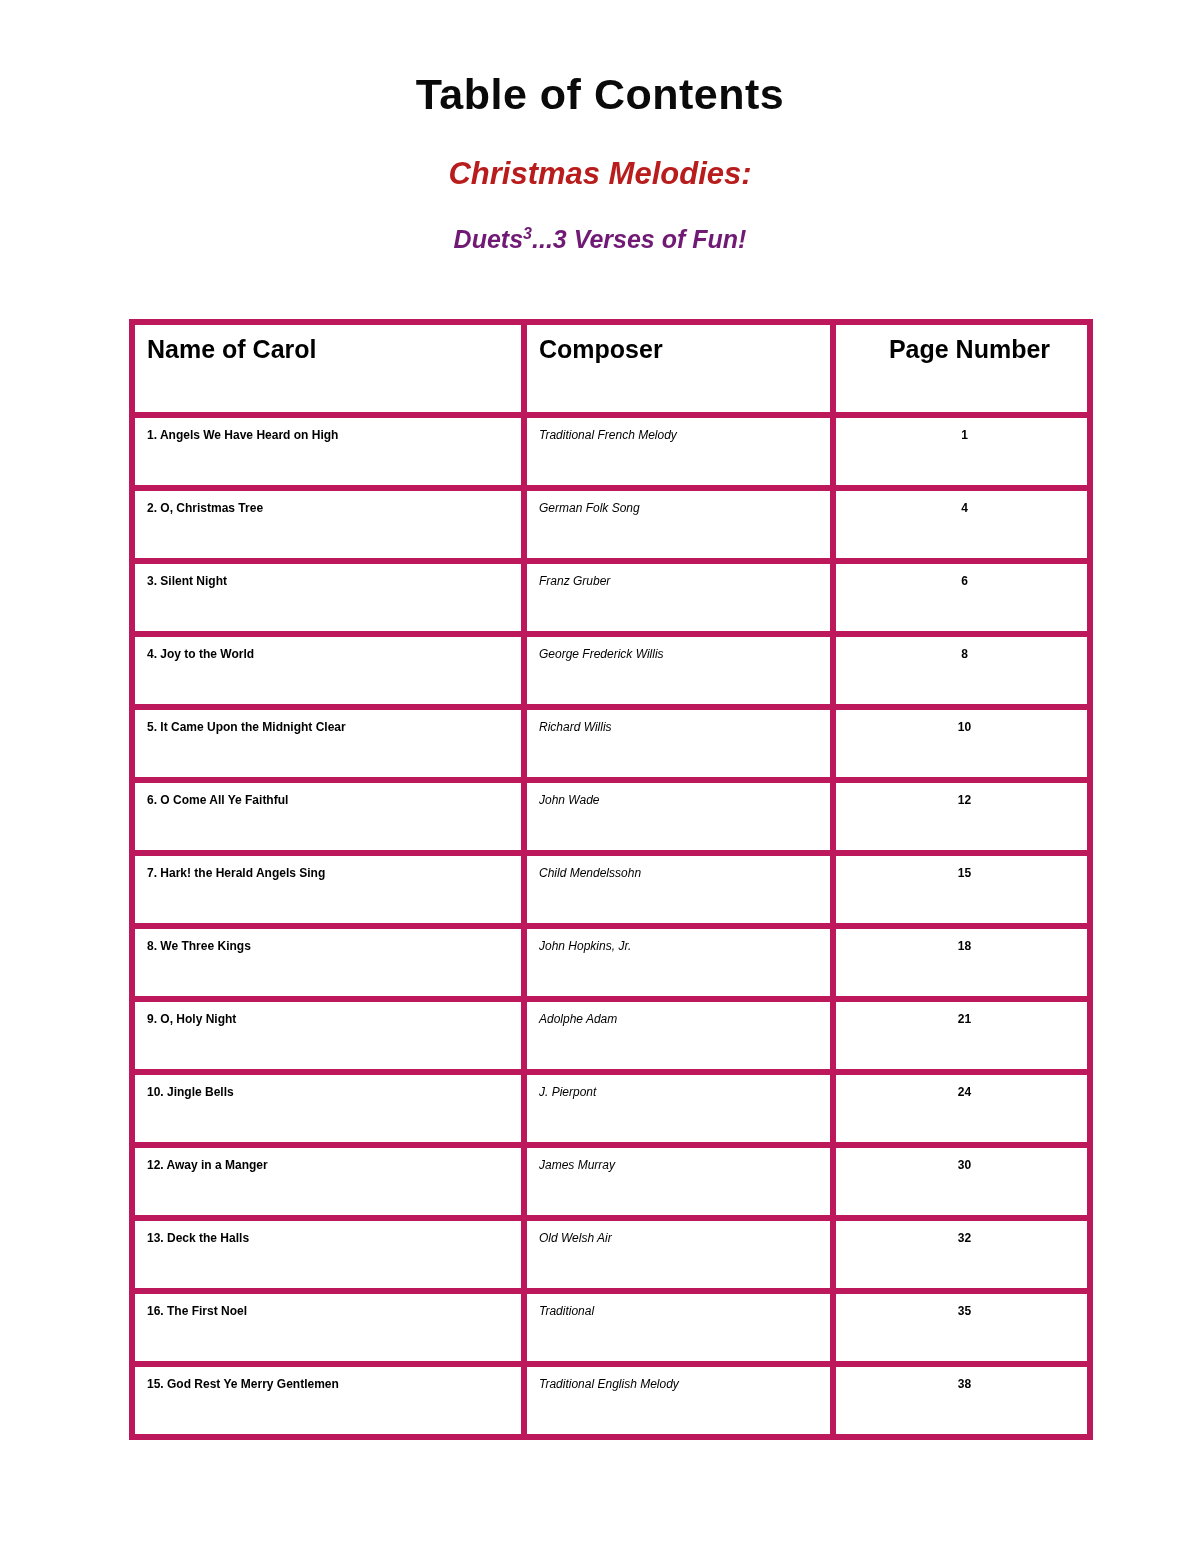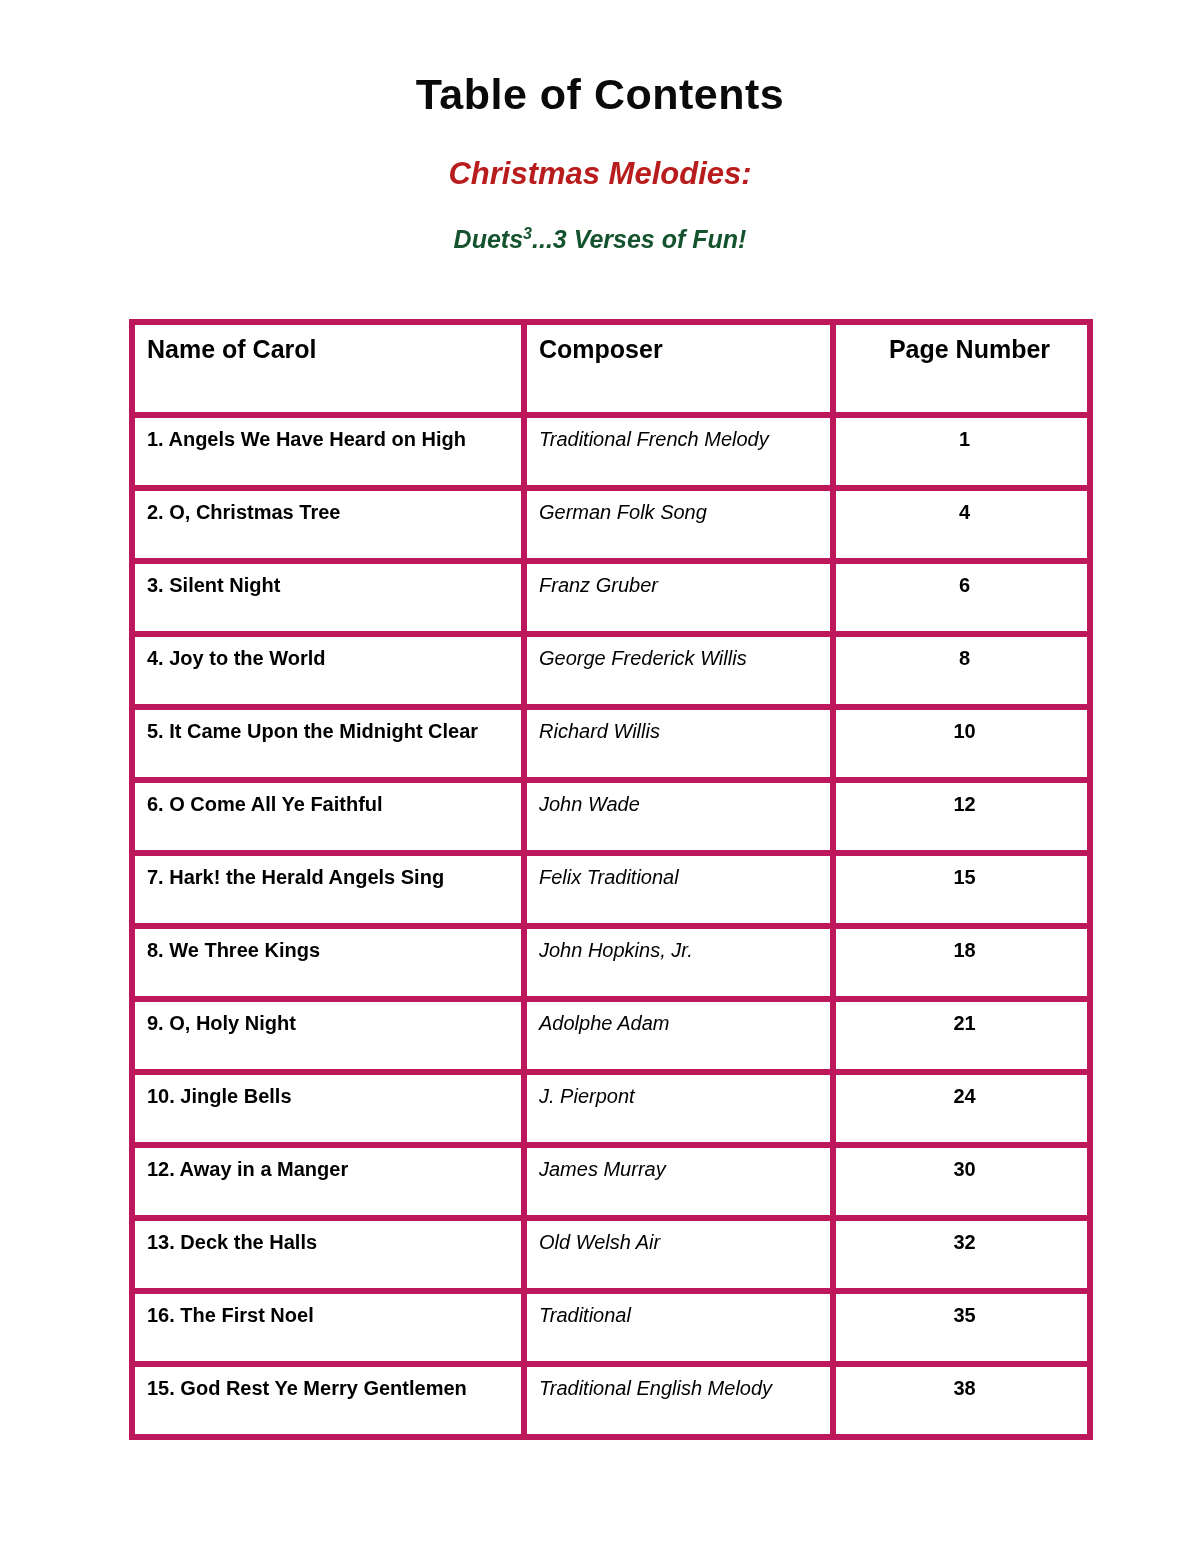--- a/index.html
+++ b/index.html
@@ -68,21 +68,21 @@
     font-weight: bold;
     text-align: left;
     height: 69px; 
   }
   table.toc th.page-col-header {
     text-align: center;
     padding-left: 22px;
   }
   table.toc td {
     height: 49px; 
-    font-size: 20px;
+    font-size: 12px;
   }
   td.carol-cell {
     font-weight: bold;
   }
   td.composer-cell {
     font-style: italic;
   }
   td.page-cell {
     font-weight: bold;
     text-align: center;
@@ -91,21 +91,21 @@
 </style>
 </head>
 <body>
 
 <div class="page">
 
   <h1 class="doc-title">Table of Contents</h1>
 
   <h2 class="collection-title" style="color: #b91c1c; margin-top: 16px;">Christmas Melodies:</h2>
 
-  <h3 class="collection-tagline" style="color: #14532d;"><span>Duets</span><sup>3</sup><span>...3 Verses of Fun!</span></h3>
+  <h3 class="collection-tagline" style="color: #701a75;"><span>Duets</span><sup>3</sup><span>...3 Verses of Fun!</span></h3>
 
   <table class="toc">
     <colgroup>
       <col class="c-carol">
       <col class="c-composer">
       <col class="c-page">
     </colgroup>
     <thead>
       <tr>
         <th>Name of Carol</th>
@@ -139,21 +139,21 @@
           <td class="composer-cell">Richard Willis</td>
           <td class="page-cell">10</td>
         </tr>
         <tr>
           <td class="carol-cell">6. O Come All Ye Faithful</td>
           <td class="composer-cell">John Wade</td>
           <td class="page-cell">12</td>
         </tr>
         <tr>
           <td class="carol-cell">7. Hark! the Herald Angels Sing</td>
-          <td class="composer-cell">Felix Traditional</td>
+          <td class="composer-cell">Child Mendelssohn</td>
           <td class="page-cell">15</td>
         </tr>
         <tr>
           <td class="carol-cell">8. We Three Kings</td>
           <td class="composer-cell">John Hopkins, Jr.</td>
           <td class="page-cell">18</td>
         </tr>
         <tr>
           <td class="carol-cell">9. O, Holy Night</td>
           <td class="composer-cell">Adolphe Adam</td>

